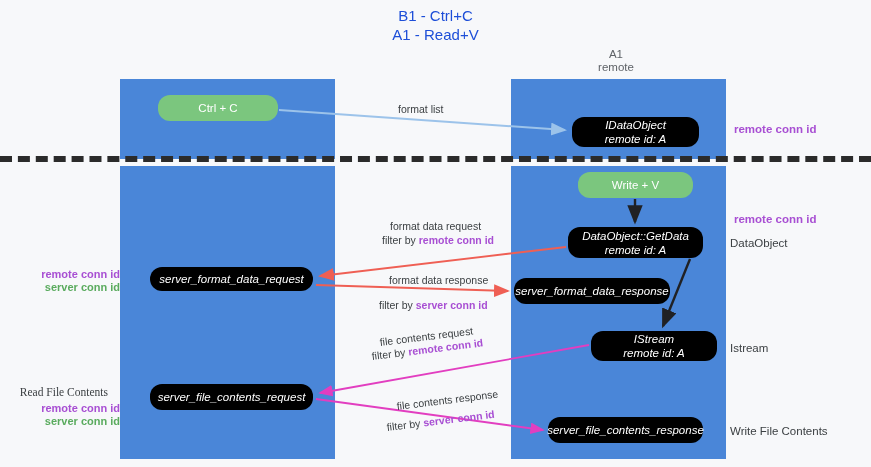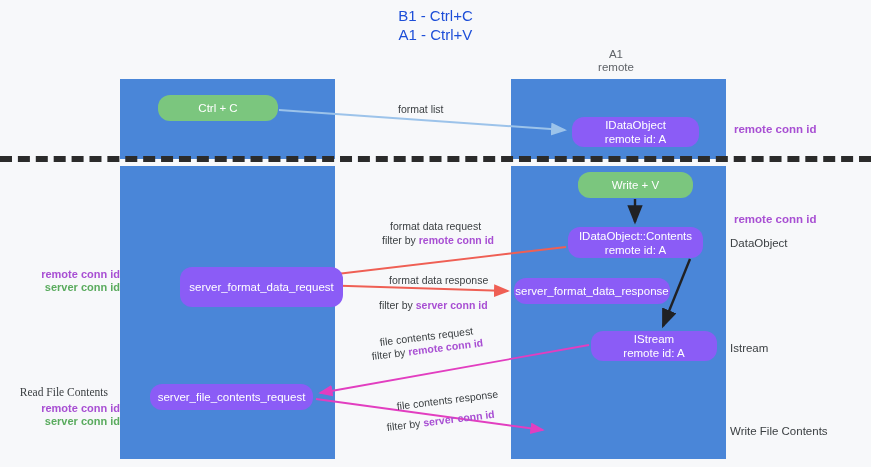--- a/index.html
+++ b/index.html
@@ -37,26 +37,26 @@
   
   .node{
     box-sizing:border-box;
     display:flex;flex-direction:column;
     align-items:center;justify-content:center;
     color:#ffffff;font-size:11.5px;line-height:14px;
     text-align:center;
     border-radius:12px;
   }
   .green{background:#7bc67e;}
-  .orange{background:#8b5cf6;}
+  .orange{background:#000000;font-style:italic;}
   #n-ctrlc{left:158px;top:95px;width:120px;height:26px;}
   #n-idataobject{left:572px;top:117px;width:127px;height:30px;}
   #n-ctrlv{left:578px;top:172px;width:115px;height:26px;}
   #n-getdata{left:568px;top:227px;width:135px;height:31px;}
-  #n-fmtreq{left:150px;top:267px;width:163px;height:40px;margin-left:30px;}
+  #n-fmtreq{left:150px;top:267px;width:163px;height:24px;}
   #n-fmtresp{left:514px;top:278px;width:156px;height:26px;}
   #n-istream{left:591px;top:331px;width:126px;height:30px;}
   #n-filereq{left:150px;top:384px;width:163px;height:26px;justify-content:center;}
   #n-fileresp{left:548px;top:417px;width:155px;height:26px;}
   
   .side{font-size:11.5px;color:#3c4043;line-height:14px;}
   .purple{color:#a84fd3;font-weight:bold;}
   .green-t{color:#5aab5e;font-weight:bold;}
   .pblock{font-size:11px;line-height:13px;}
   #lbl-remote1{left:734px;top:122px;}
@@ -119,21 +119,21 @@
 
     <path d="M589,345 L320,393" stroke="#e23ec0" stroke-width="1.8" fill="none" marker-end="url(#ah-mag)"></path>
 
     <path d="M316,399 L543,430" stroke="#e23ec0" stroke-width="1.8" fill="none" marker-end="url(#ah-mag)"></path>
   </svg>
 
   <div class="abs" id="divider"></div>
 
   <div class="abs" id="title">
     <div>B1 - Ctrl+C</div>
-    <div>A1 - Ctrl+V</div>
+    <div>A1 - Read+V</div>
   </div>
 
   <div class="abs col-head" id="head-a1">
     <div>A1</div>
     <div>remote</div>
   </div>
 
   <div class="abs node green" id="n-ctrlc">
     <div>Ctrl + C</div>
   </div>
@@ -141,41 +141,44 @@
   <div class="abs node orange" id="n-idataobject">
     <div>IDataObject</div>
     <div>remote id: A</div>
   </div>
 
   <div class="abs node green" id="n-ctrlv">
     <div>Write + V</div>
   </div>
 
   <div class="abs node orange" id="n-getdata">
-    <div>IDataObject::Contents</div>
+    <div>DataObject::GetData</div>
     <div>remote id: A</div>
   </div>
 
   <div class="abs node orange" id="n-fmtreq">
     <div>server_format_data_request</div>
   </div>
 
   <div class="abs node orange" id="n-fmtresp">
     <div>server_format_data_response</div>
   </div>
 
   <div class="abs node orange" id="n-istream">
     <div>IStream</div>
     <div>remote id: A</div>
   </div>
 
   <div class="abs node orange" id="n-filereq">
     <div>server_file_contents_request</div>
   </div>
 
+  <div class="abs node orange" id="n-fileresp">
+    <div>server_file_contents_response</div>
+  </div>
 
   <div class="abs edge-lbl" id="e-formatlist">
     <span>format list</span>
   </div>
 
   <div class="abs edge-lbl" id="e-fdreq">
     <span>format data request</span>
   </div>
   <div class="abs edge-lbl" id="e-fdreq2">
     <span>filter by </span><span class="purple">remote conn id</span>

